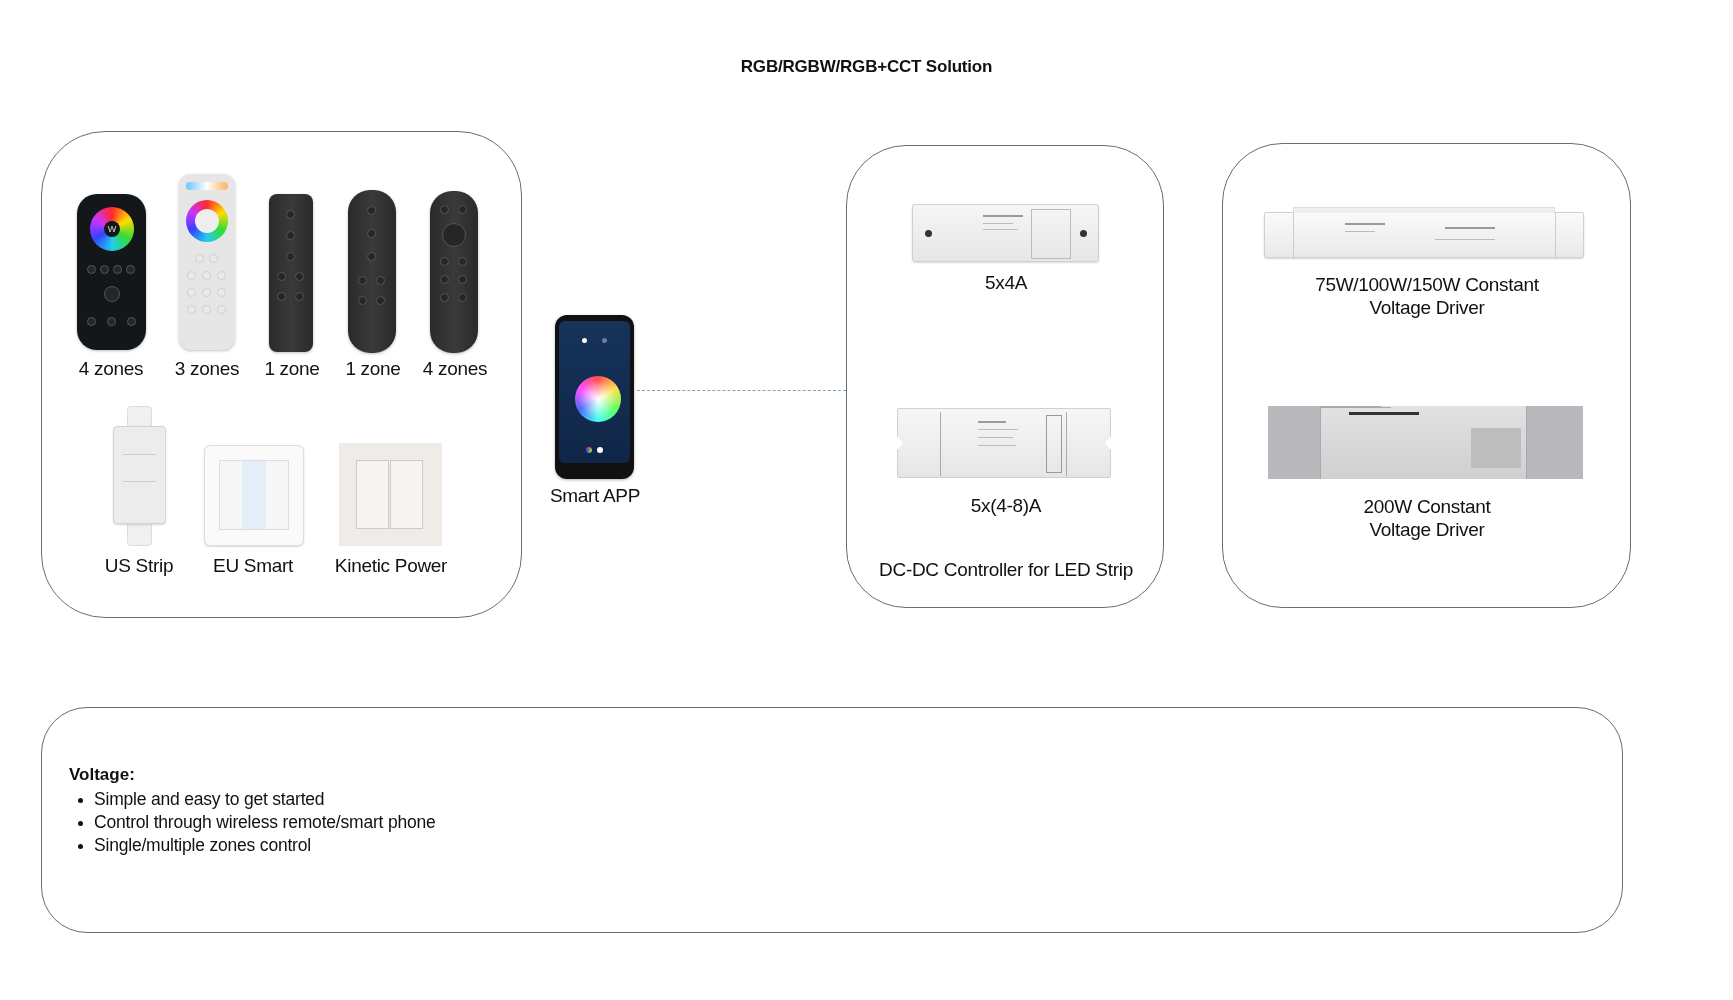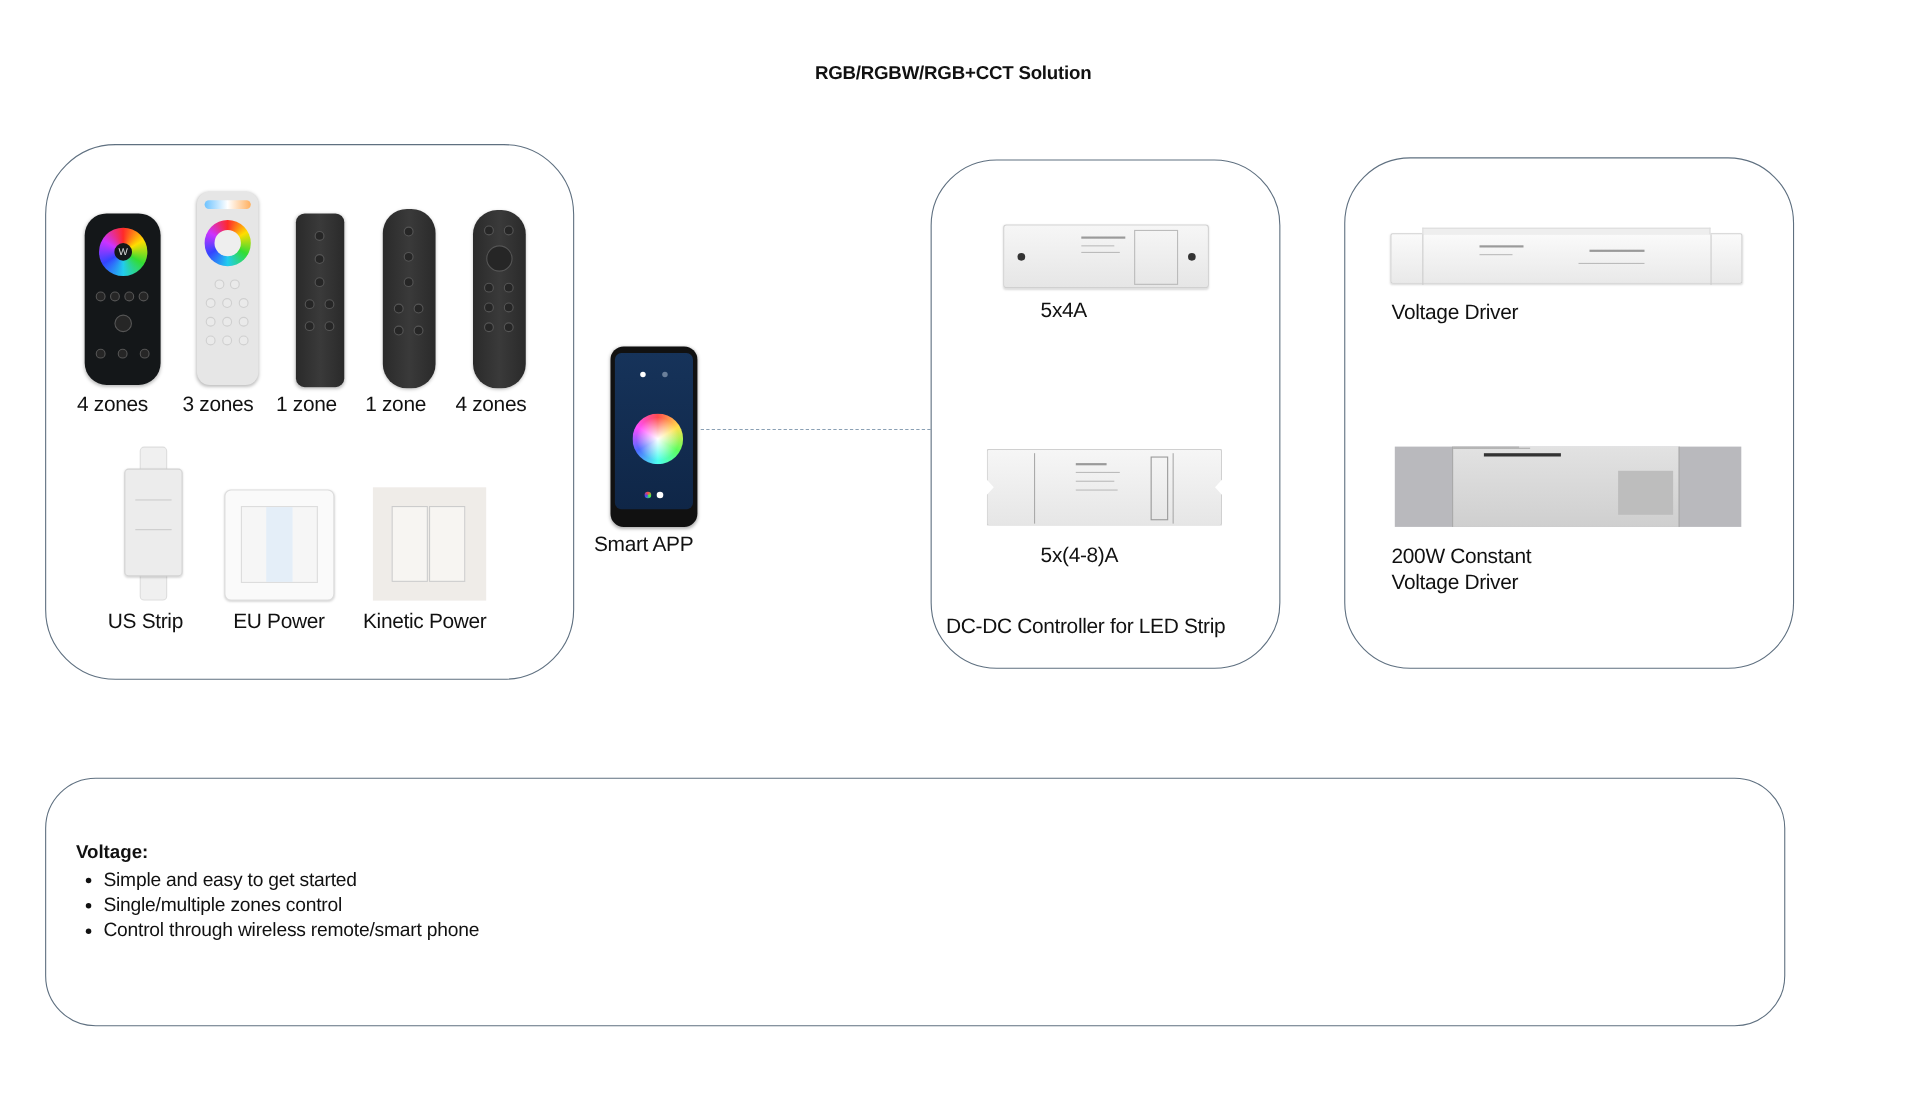--- a/index.html
+++ b/index.html
@@ -7,21 +7,21 @@
     body { position: relative; font-family: "Liberation Sans", "DejaVu Sans", sans-serif; color: #111; }
 
     .title { position: absolute; left: 0; width: 1733px; top: 57px; text-align: center; font-size: 17px; font-weight: bold; letter-spacing: -0.2px; }
 
     .box { position: absolute; border: 1.3px solid #5f7080; border-radius: 58px; background: #fff; }
     .box-remotes { left: 41px; top: 131px; width: 481px; height: 487px; border-radius: 64px; }
     .box-controllers { left: 846px; top: 145px; width: 318px; height: 463px; border-radius: 60px; }
     .box-drivers { left: 1222px; top: 143px; width: 409px; height: 465px; border-radius: 60px; }
     .box-features { left: 41px; top: 707px; width: 1582px; height: 226px; border-radius: 46px; }
 
-    .label { position: absolute; font-size: 19px; white-space: nowrap; letter-spacing: -0.3px; }
+    .label { position: absolute; font-size: 19px; text-align: center; white-space: nowrap; letter-spacing: -0.3px; }
 
     
     .remote { position: absolute; border-radius: 18px; box-shadow: 0 1px 3px rgba(0,0,0,0.25); }
     .dark { background: linear-gradient(90deg,#2a2a2a,#3a3a3a 50%,#2a2a2a); }
     .black { background: #141719; }
     .btn { position: absolute; width: 9px; height: 9px; border-radius: 50%; background: #262626; border: 1px solid #555; }
     .btn.light { background: #eaeaea; border: 1px solid #cfcfcf; }
     .wheel { position: absolute; border-radius: 50%; background: conic-gradient(#ff2a2a,#ffdd00,#33dd33,#22ccee,#3344ff,#cc33ff,#ff2a2a); }
     .wheel-center { position: absolute; border-radius: 50%; background: #141719; color: #ddd; font-size: 9px; text-align: center; }
 
@@ -128,21 +128,21 @@
 <div class="panel" style="left:204px;top:445px;width:100px;height:101px;background:#fafafa;border:1px solid #ddd;border-radius:6px;box-shadow:0 1px 2px rgba(0,0,0,0.15);">
   <div style="position:absolute;left:14px;top:14px;width:70px;height:70px;border:1px solid #ddd;background:#f6f6f6;"></div>
   <div style="position:absolute;left:37px;top:15px;width:24px;height:68px;background:#e4eef8;"></div>
 </div>
 <div class="panel" style="left:339px;top:443px;width:103px;height:103px;background:#efece8;">
   <div style="position:absolute;left:17px;top:17px;width:33px;height:69px;background:#f7f5f2;border:1px solid #ccc;"></div>
   <div style="position:absolute;left:51px;top:17px;width:33px;height:69px;background:#f7f5f2;border:1px solid #ccc;"></div>
 </div>
 
 <div class="label" style="left:98px;width:82px;top:555px;">US Strip</div>
-<div class="label" style="left:212px;width:82px;top:555px;">EU Power</div>
+<div class="label" style="left:212px;width:82px;top:555px;">EU Smart</div>
 <div class="label" style="left:330px;width:122px;top:555px;">Kinetic Power</div>
 
 <div class="phone">
   <div class="phone-screen">
     <div style="position:absolute;left:23px;top:17px;width:5px;height:5px;border-radius:50%;background:#fff;"></div>
     <div style="position:absolute;left:43px;top:17px;width:5px;height:5px;border-radius:50%;background:#6a7f9a;"></div>
     <div class="phone-wheel"></div>
     <div style="position:absolute;left:27px;top:126px;width:6px;height:6px;border-radius:50%;background:conic-gradient(#f44,#4f4,#44f,#f44);"></div>
     <div style="position:absolute;left:38px;top:126px;width:6px;height:6px;border-radius:50%;background:#fff;"></div>
   </div>
@@ -179,20 +179,21 @@
 <div class="device" style="left:1264px;top:212px;width:320px;height:46px;border-radius:2px;background:linear-gradient(#fafafa,#e9e9e9);">
   <div style="position:absolute;left:28px;top:-6px;width:262px;height:6px;background:#eee;border:1px solid #ddd;border-bottom:none;"></div>
   <div style="position:absolute;left:28px;top:0;width:1px;height:46px;background:#ccc;"></div>
   <div style="position:absolute;left:290px;top:0;width:1px;height:46px;background:#ccc;"></div>
   <div class="fine" style="left:80px;top:10px;width:40px;"></div>
   <div class="fine" style="left:80px;top:18px;width:30px;background:#bbb;height:1px;"></div>
   <div class="fine" style="left:180px;top:14px;width:50px;"></div>
   <div class="fine" style="left:170px;top:26px;width:60px;background:#bbb;height:1px;"></div>
 </div>
 <div class="label" style="left:1265px;width:324px;top:273px;line-height:23px;">
+  <div>75W/100W/150W Constant</div>
   <div>Voltage Driver</div>
 </div>
 
 <div class="driver-grey" style="left:1268px;top:406px;width:315px;height:73px;">
   <div style="position:absolute;left:52px;top:0;width:207px;height:73px;background:linear-gradient(#e2e2e2,#cfcfcf);border-left:1px solid #aaa;border-right:1px solid #aaa;">
     <div style="position:absolute;left:28px;top:6px;width:70px;height:3px;background:#333;"></div>
     <div class="fine" style="left:28px;top:13px;width:40px;background:#777;"></div>
     <div class="fine" style="left:20px;top:30px;width:60px;background:#aaa;height:1px;"></div>
     <div class="fine" style="left:20px;top:38px;width:70px;background:#aaa;height:1px;"></div>
     <div class="fine" style="left:20px;top:55px;width:120px;background:#888;"></div>
@@ -201,15 +202,15 @@
 </div>
 <div class="label" style="left:1265px;width:324px;top:495px;line-height:23px;">
   <div>200W Constant</div>
   <div>Voltage Driver</div>
 </div>
 
 <div class="box box-features"></div>
 <div class="features-title">Voltage:</div>
 <ul class="features-list">
   <li>Simple and easy to get started</li>
+  <li>Control through wireless remote/smart phone</li>
   <li>Single/multiple zones control</li>
-  <li>Control through wireless remote/smart phone</li>
 </ul>
 
 </body></html>

